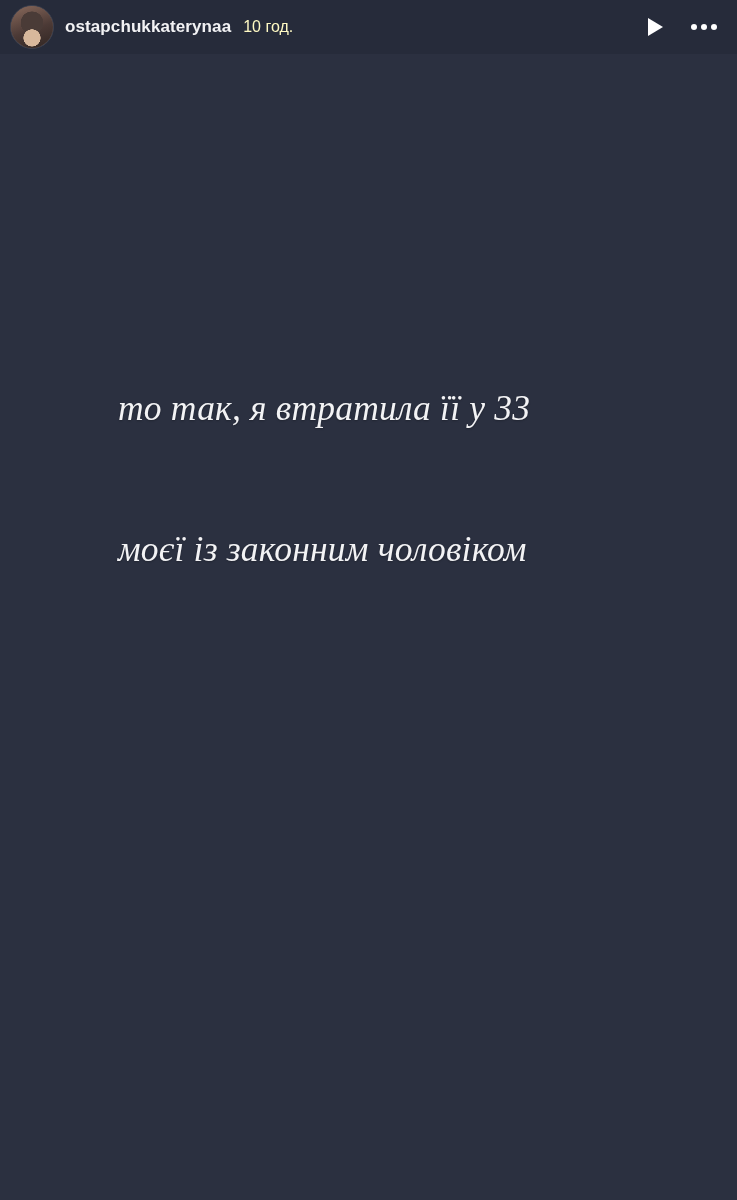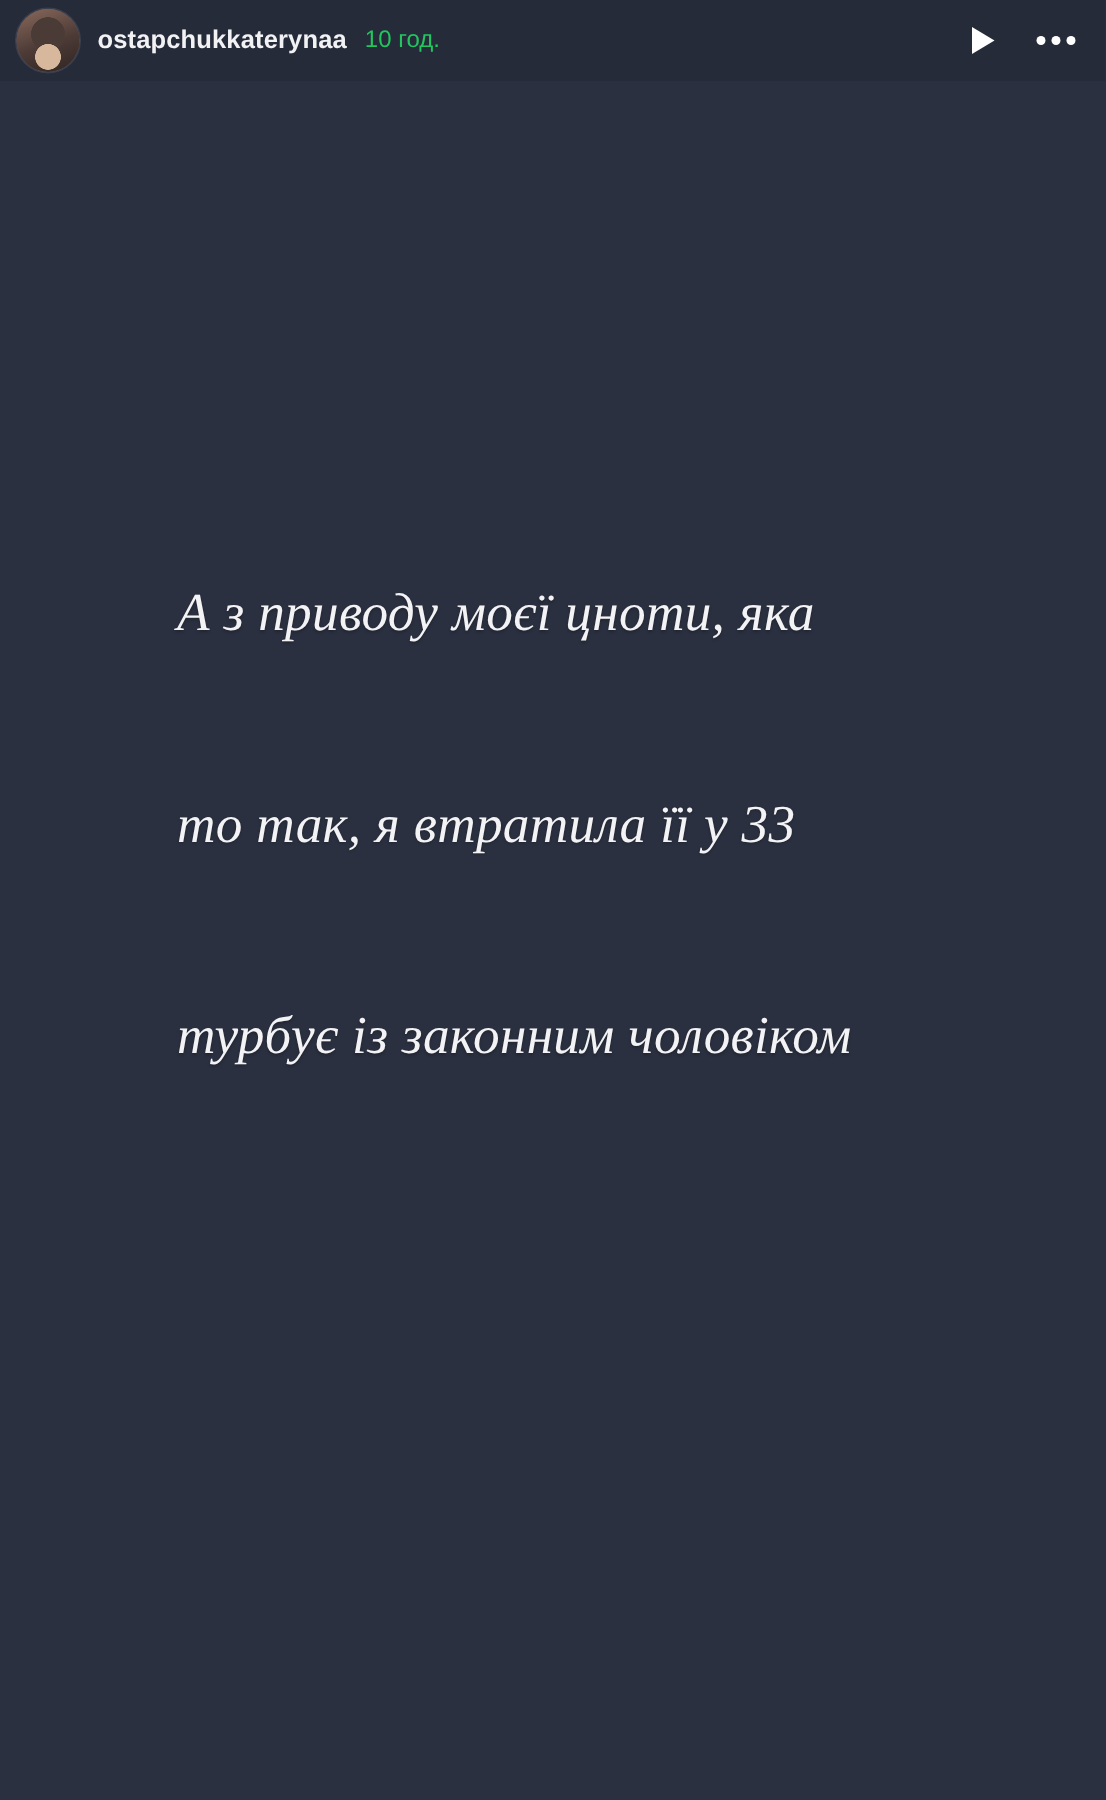--- a/index.html
+++ b/index.html
@@ -57,21 +57,21 @@
 
   .username {
     color: #f2f2f4;
     font-size: 17px;
     font-weight: 700;
     margin-left: 11px;
     letter-spacing: 0.1px;
     white-space: nowrap;
   }
   .timestamp {
-    color: #22c55e;
+    color: #fef9c3;
     font-size: 16px;
     margin-left: 12px;
     white-space: nowrap;
   }
 
   .header-spacer { flex: 1 1 auto; }
 
   .play-btn {
     width: 24px;
     height: 26px;
@@ -155,23 +155,22 @@
       <span class="dot"></span>
       <span class="dot"></span>
     </div>
 
   </div>
 
   <div class="story-body">
     <div class="story-text">
 
       <div class="para">
-        <span class="line">А з приводу моєї цноти, яка</span>
         <span class="line">то так, я втратила її у 33</span>
-        <span class="line">турбує із законним чоловіком</span>
+        <span class="line">моєї із законним чоловіком</span>
       </div>
 
       <div class="para">
         
         
         
         
         
         
         

